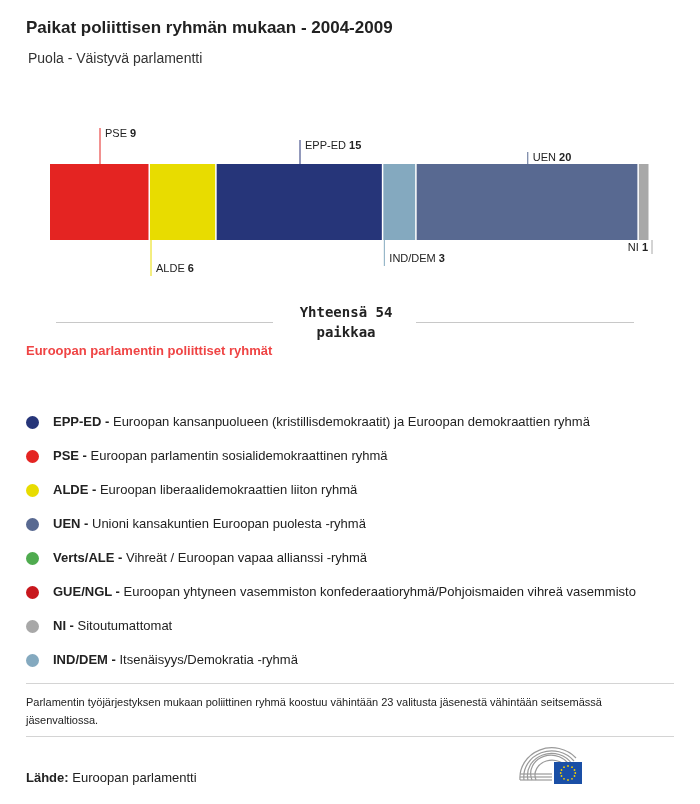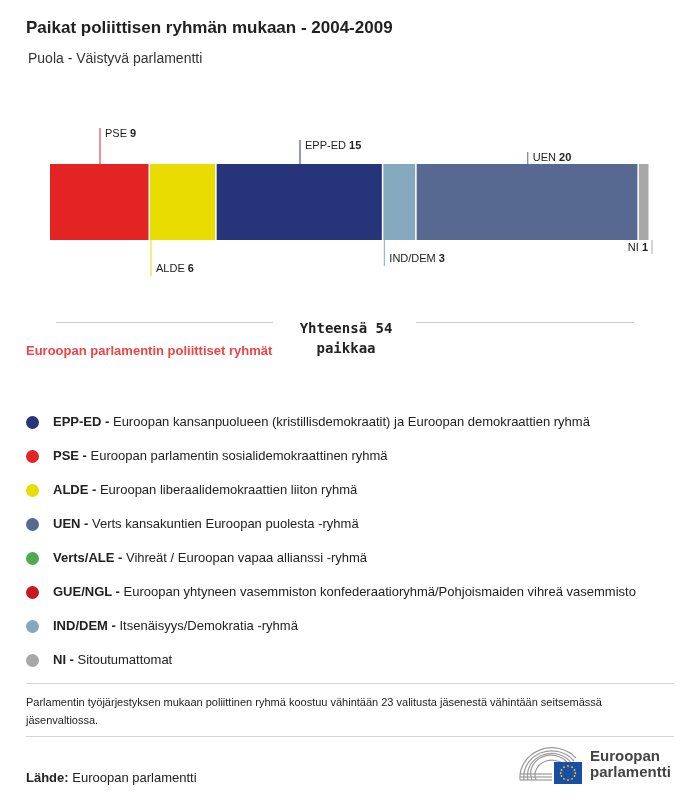--- a/index.html
+++ b/index.html
@@ -4,21 +4,21 @@
 <style>
   html, body { margin:0; padding:0; background:#ffffff; }
   body { width:700px; height:804px; position:relative; overflow:hidden;
          font-family:"Liberation Sans", "DejaVu Sans", sans-serif; color:#1a1a1a; }
   .title { position:absolute; left:26px; top:18px; font-size:17px; font-weight:bold; color:#222; }
   .subtitle { position:absolute; left:28px; top:50px; font-size:14px; color:#333; }
   #chart { position:absolute; left:0; top:110px; width:700px; height:190px; }
   .total-wrap { position:absolute; left:56px; top:300px; width:578px; height:46px; }
   .total-line { position:absolute; top:22px; height:1px; background:#c8c8c8; }
   .total-text { position:absolute; left:210px; width:160px; top:2px; text-align:center;
-                font-family:"DejaVu Sans Mono", monospace; font-weight:bold; font-size:14px; line-height:20px; color:#222;margin-top:16px; }
+                font-family:"DejaVu Sans Mono", monospace; font-weight:bold; font-size:14px; line-height:20px; color:#222; }
   .legend-title { position:absolute; left:26px; top:343px; font-size:13px; font-weight:bold; color:#ef4444; }
   .legend { position:absolute; left:26px; top:372px; width:620px;margin-top:41px; }
   .legend-item { position:relative; padding-left:27px; font-size:13px; line-height:18px; color:#222; margin-bottom:16px; }
   .legend-item .dot { position:absolute; left:0; top:3px; width:13px; height:13px; border-radius:50%; }
   .legend-item .abbr { font-weight:bold; }
   .divider { position:absolute; left:26px; width:648px; height:1px; background:#d4d4d4; }
   .note { position:absolute; left:26px; top:693px; width:640px; font-size:11px; line-height:18px; color:#222; }
   .source { position:absolute; left:26px; top:770px; font-size:13px; color:#222; }
   .source b { font-weight:bold;text-align:right; }
   .logo { position:absolute; left:518px; top:744px; width:170px; height:42px; }
@@ -59,25 +59,25 @@
     <div>Yhteensä 54</div>
     <div>paikkaa</div>
   </div>
 </div>
 
 <div class="legend-title">Euroopan parlamentin poliittiset ryhmät</div>
 <div class="legend" id="legend">
     <div class="legend-item"><span class="dot" style="background: rgb(38, 53, 121);"></span><span class="abbr">EPP-ED - </span><span>Euroopan kansanpuolueen (kristillisdemokraatit) ja Euroopan demokraattien ryhmä</span></div>
     <div class="legend-item"><span class="dot" style="background: rgb(228, 36, 34);"></span><span class="abbr">PSE - </span><span>Euroopan parlamentin sosialidemokraattinen ryhmä</span></div>
     <div class="legend-item"><span class="dot" style="background: rgb(232, 220, 0);"></span><span class="abbr">ALDE - </span><span>Euroopan liberaalidemokraattien liiton ryhmä</span></div>
-    <div class="legend-item"><span class="dot" style="background: rgb(88, 105, 145);"></span><span class="abbr">UEN - </span><span>Verts kansakuntien Euroopan puolesta -ryhmä</span></div>
+    <div class="legend-item"><span class="dot" style="background: rgb(88, 105, 145);"></span><span class="abbr">UEN - </span><span>Unioni kansakuntien Euroopan puolesta -ryhmä</span></div>
     <div class="legend-item"><span class="dot" style="background: rgb(79, 171, 79);"></span><span class="abbr">Verts/ALE - </span><span>Vihreät / Euroopan vapaa allianssi -ryhmä</span></div>
     <div class="legend-item"><span class="dot" style="background: rgb(200, 23, 29);"></span><span class="abbr">GUE/NGL - </span><span>Euroopan yhtyneen vasemmiston konfederaatioryhmä/Pohjoismaiden vihreä vasemmisto</span></div>
+    <div class="legend-item"><span class="dot" style="background: rgb(168, 168, 168);"></span><span class="abbr">NI - </span><span>Sitoutumattomat</span></div>
     <div class="legend-item"><span class="dot" style="background: rgb(132, 169, 191);"></span><span class="abbr">IND/DEM - </span><span>Itsenäisyys/Demokratia -ryhmä</span></div>
-    <div class="legend-item"><span class="dot" style="background: rgb(168, 168, 168);"></span><span class="abbr">NI - </span><span>Sitoutumattomat</span></div>
   </div>
 
 <div class="divider" style="top:683px;"></div>
 <div class="note">Parlamentin työjärjestyksen mukaan poliittinen ryhmä koostuu vähintään 23 valitusta jäsenestä vähintään seitsemässä jäsenvaltiossa.</div>
 <div class="divider" style="top:736px;"></div>
 
 <div class="source">
   <b>Lähde:</b><span> Euroopan parlamentti</span>
 </div>
 
@@ -102,17 +102,13 @@
         <circle cx="56.5" cy="32" r="0.9"></circle>
         <circle cx="54" cy="34.8" r="0.9"></circle>
       <circle cx="50" cy="36" r="0.9"></circle>
         <circle cx="46" cy="34.8" r="0.9"></circle>
         <circle cx="43.5" cy="32" r="0.9"></circle>
       <circle cx="42.7" cy="29" r="0.9"></circle>
         <circle cx="43.5" cy="26" r="0.9"></circle>
         <circle cx="46" cy="23.2" r="0.9"></circle>
     </g>
   </svg>
-  <div class="logo-text">
-    <div>Euroopan</div>
-    <div>parlamentti</div>
-  </div>
 </div>
 
 </body></html>

